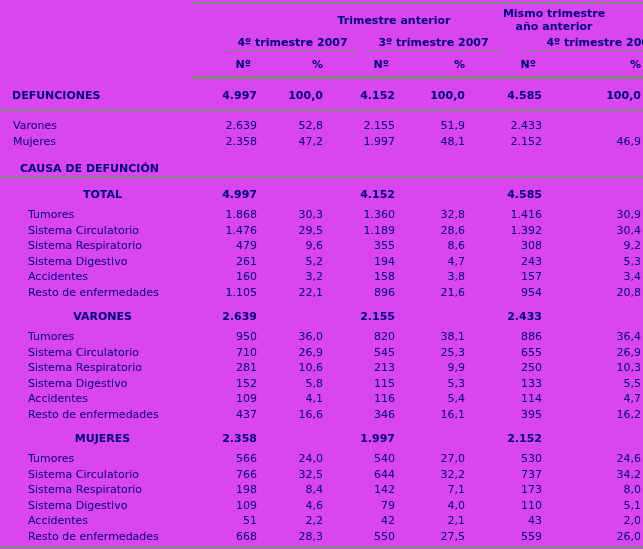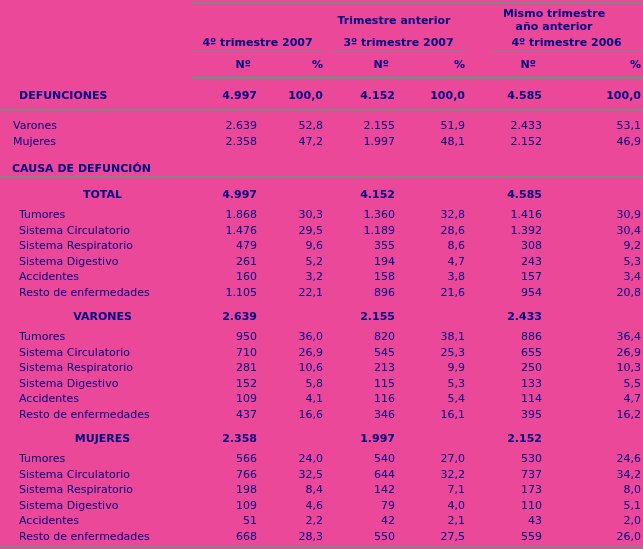--- a/index.html
+++ b/index.html
@@ -1,55 +1,55 @@
 <!DOCTYPE html>
 <html><head>
 <meta charset="utf-8">
 <style>
   html,body{margin:0;padding:0;background:#ffffff;}
   .page{
     position:relative;
     width:643px;height:549px;
-    background:#ec4899;
+    background:#d946ef;
     overflow:hidden;
     font-family:"DejaVu Sans","Liberation Sans",sans-serif;
     font-size:11px;
     color:var(--text,#000080);
     --text:#000080;
     --rule:#858585;
   }
   .labelcol{width:192px;flex:none;box-sizing:border-box;white-space:nowrap;overflow:hidden;}
   .cell{flex:none;box-sizing:border-box;text-align:right;white-space:nowrap;}
   .c1{width:65px}.c2{width:66px}.c3{width:72px}.c4{width:70px}.c5{width:77px}.c6{width:101px;padding-right:2px}
 
   
   .hrow{display:flex;}
   .hdr-top-rule{height:2px;background:var(--rule);margin:2px 0 0 192px;}
   .hdr-main-rule{height:3px;background:var(--rule);margin-left:192px;}
   .grp{flex:none;box-sizing:border-box;display:flex;justify-content:center;}
   .w1{width:131px}.w2{width:142px}.w3{width:178px}
   .super{height:32px;font-weight:bold;}
   .super .grp{align-items:center;text-align:center;}
   .pre{white-space:pre-line;line-height:13px;}
-  .glabels{height:16px;font-weight:bold;}
+  .glabels{height:16px;font-weight:bold;padding-left:35px;}
   .glabels .grp{align-items:flex-end;}
   .gl{flex:1;text-align:center;border-bottom:1px solid var(--rule);padding-bottom:2px;white-space:nowrap;}
   .gl2{margin-left:9px;}
   .gl3{margin-left:25px;}
   .subcols{height:24px;align-items:center;font-weight:bold;}
   .subcols .cell:nth-child(even){padding-right:6px;}
 
   
   #rows{padding-top:8px;}
   .row{display:flex;height:15.5px;line-height:15.5px;}
-  .row .labelcol{padding-left:19px;}
+  .row .labelcol{padding-left:28px;}
   .row.grand{height:18px;line-height:18px;font-weight:bold;}
-  .row.grand .labelcol{padding-left:19px;}
+  .row.grand .labelcol{padding-left:12px;}
   .row.section{margin-top:12px;height:15px;line-height:15px;font-weight:bold;}
-  .row.section .labelcol{padding-left:12px;}
+  .row.section .labelcol{padding-left:20px;}
   .row.plain .labelcol{padding-left:13px;}
   .row.subtotal{margin-top:9px;margin-bottom:4px;height:16px;line-height:16px;font-weight:bold;}
   .row.subtotal .labelcol{padding-left:13px;text-align:center;}
   .rule{height:2px;background:var(--rule);}
   .rule.g{margin:4px 0 7px 0;}
   .rule.s{margin:0;}
   .bottom-rule{height:2px;background:var(--rule);margin-top:2px;}
 </style>
 </head>
 <body>
@@ -106,21 +106,20 @@
         <div class="cell c6">100,0</div>
       </div>
       <div class="rule g"></div>
       <div class="row plain">
         <div class="labelcol">Varones</div>
         <div class="cell c1">2.639</div>
         <div class="cell c2">52,8</div>
         <div class="cell c3">2.155</div>
         <div class="cell c4">51,9</div>
         <div class="cell c5">2.433</div>
-        <div class="cell c6">53,1</div>
       </div>
       <div class="row plain">
         <div class="labelcol">Mujeres</div>
         <div class="cell c1">2.358</div>
         <div class="cell c2">47,2</div>
         <div class="cell c3">1.997</div>
         <div class="cell c4">48,1</div>
         <div class="cell c5">2.152</div>
         <div class="cell c6">46,9</div>
       </div>

